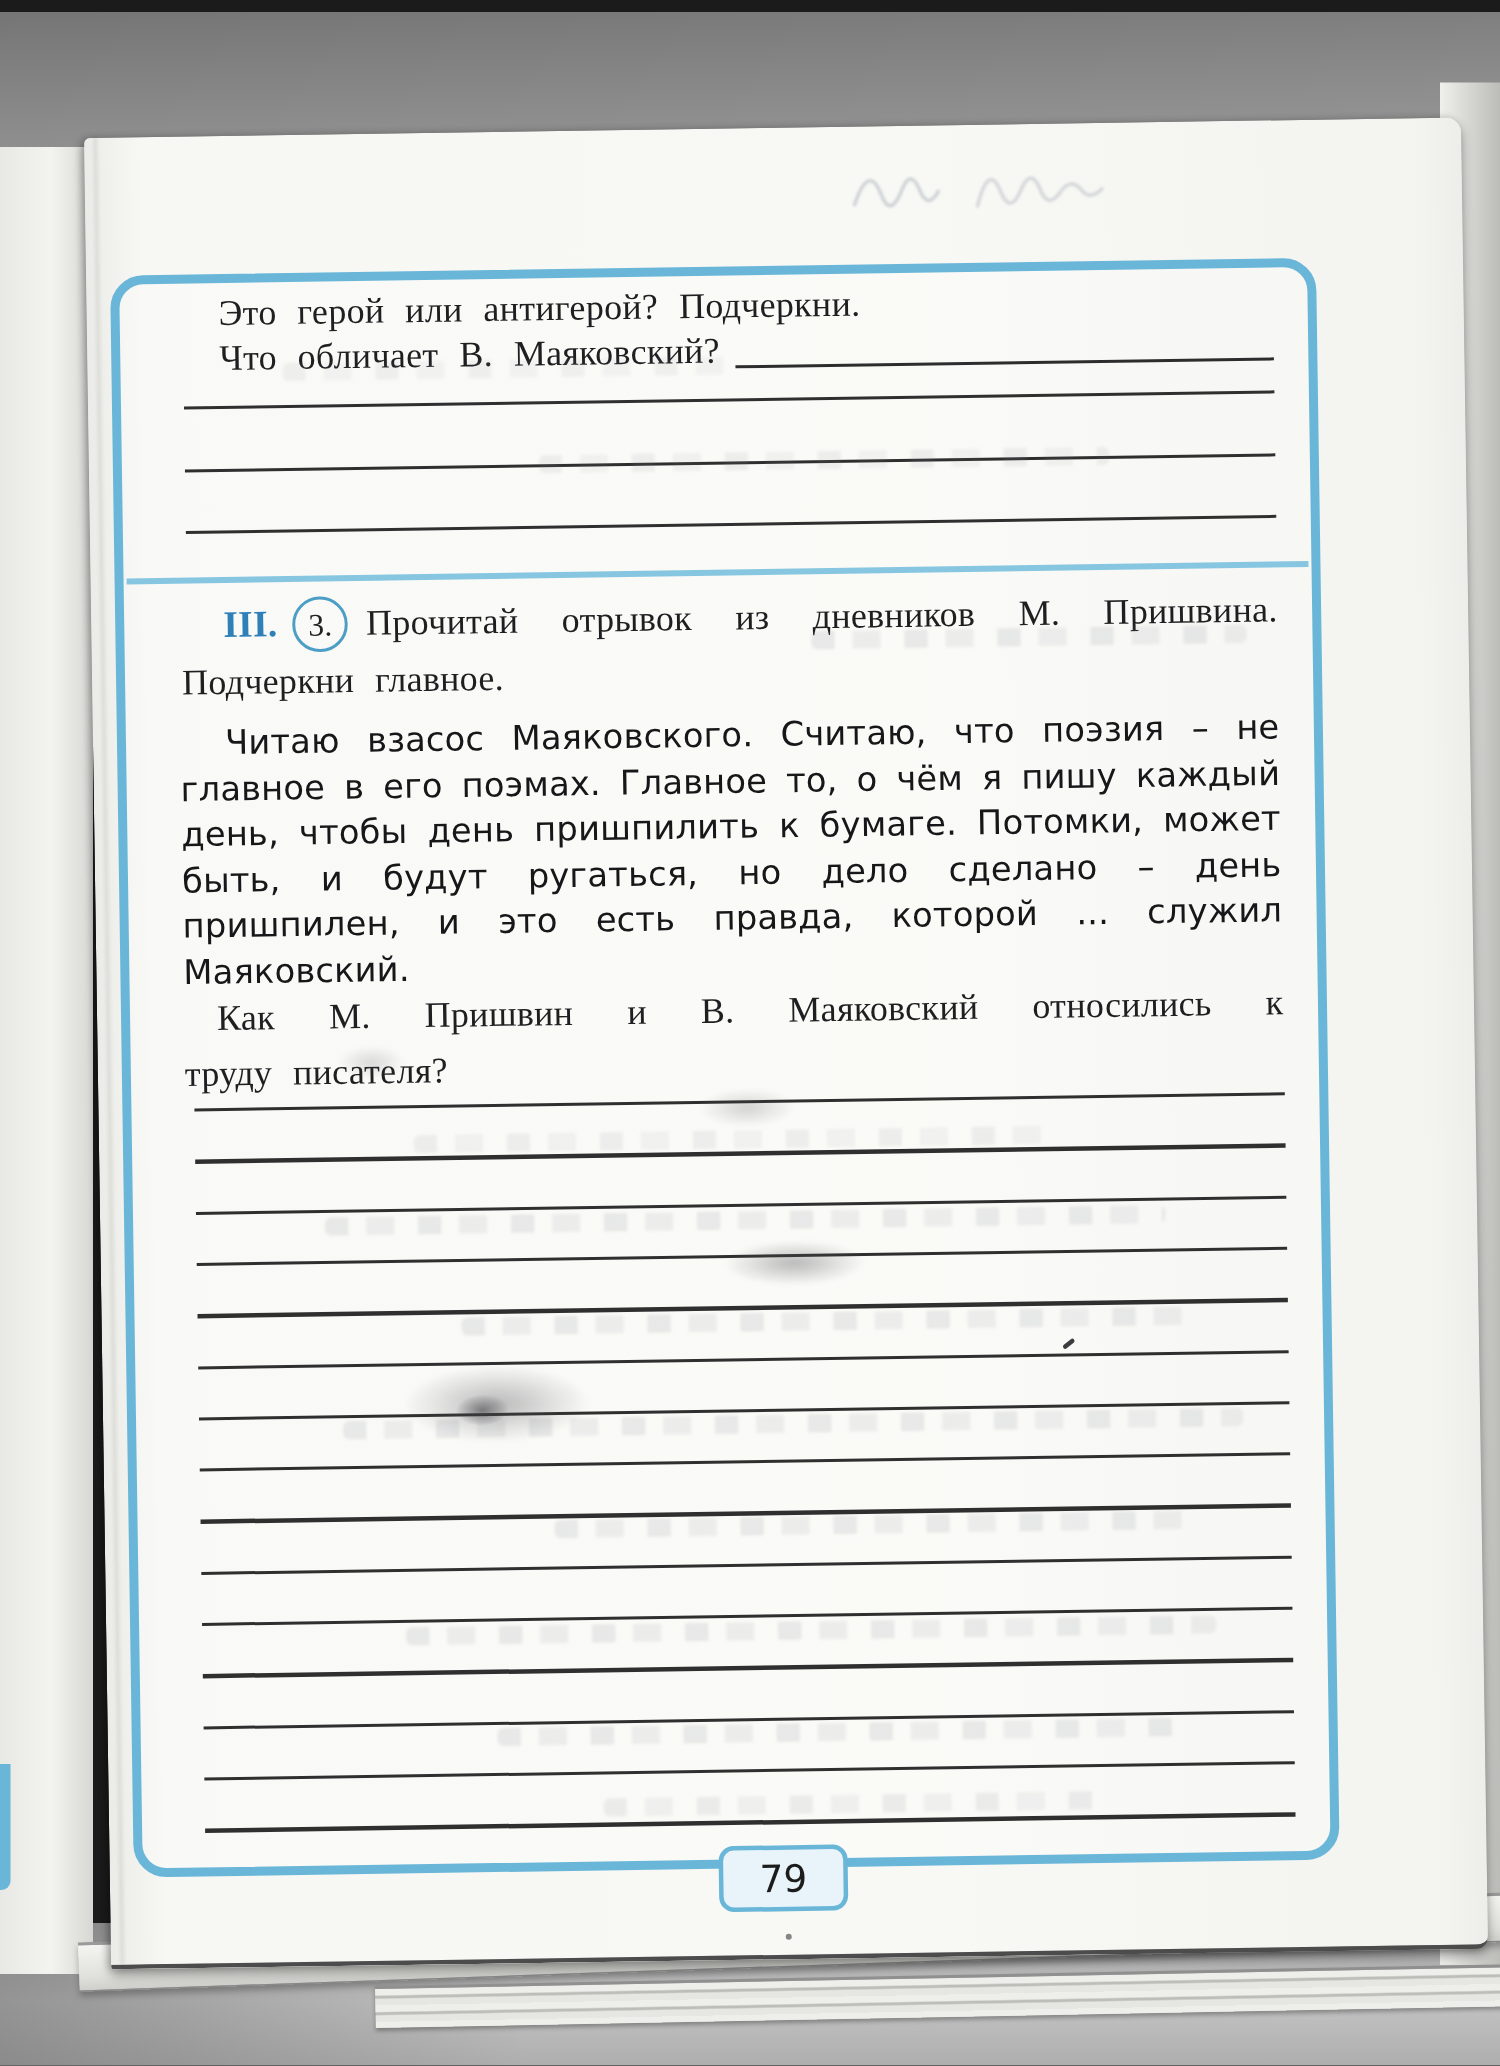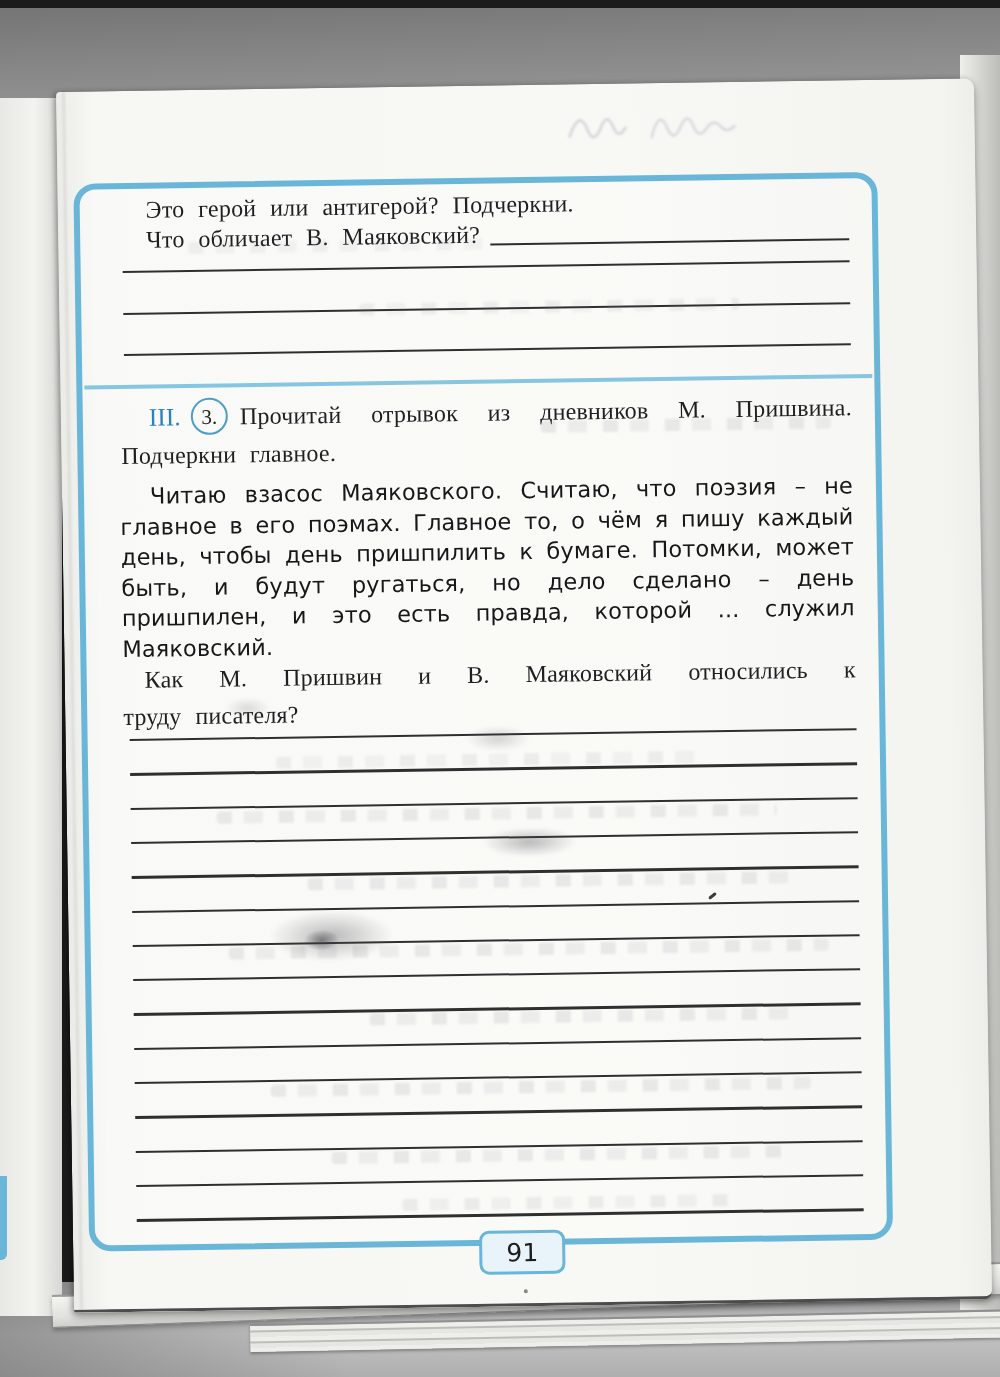--- a/index.html
+++ b/index.html
@@ -50,21 +50,21 @@
     letter-spacing:.2px;word-spacing:.32em;line-height:30px;}
   .sans{font-family:"DejaVu Sans",sans-serif;font-size:22.5px;color:#17171a;
     letter-spacing:.1px;line-height:30.5px;}
   .jline{text-align:justify;text-align-last:justify;}
   .b1-line1{position:absolute;left:88px;top:104px;width:705px;}
   .b1-row2{position:absolute;left:88px;top:134px;width:703px;display:flex;}
   .b1-row2 .tail-line{flex:1;border-bottom:2.5px solid #2d2d2d;margin:0 0 4px 10px;}
   .b1-lines{position:absolute;left:64px;top:0;width:727px;height:300px;}
   .rline{position:absolute;left:0;right:0;height:2.4px;background:#2f2f2f;}
   .sec-row{position:absolute;left:88px;top:308px;width:703px;display:flex;align-items:center;}
-  .roman{color:#2f7fb8;font-weight:normal;font-size:25px;margin-right:10px;}
+  .roman{color:#2f7fb8;font-weight:bold;font-size:25px;margin-right:10px;}
   .badge{flex:0 0 auto;width:33px;height:33px;border:2.5px solid #4d9ec6;border-radius:50%;
     display:flex;align-items:center;justify-content:center;
     font-size:21px;color:#222;margin-right:12px;}
   .task1{flex:1;}
   .task2{position:absolute;left:60px;top:350px;width:731px;}
   .excerpt{position:absolute;left:58px;top:390px;width:733px;}
   .ex-line{height:30.5px;}
   .ind1{padding-left:30px;}
   .q1{position:absolute;left:58px;top:574px;width:733px;padding-left:22px;box-sizing:border-box;}
   .q2{position:absolute;left:58px;top:611px;width:733px;}
@@ -152,21 +152,21 @@
       <div class="rline" style="top: 922.4px;"></div>
       <div class="rline" style="top: 956.7px;"></div>
       <div class="rline" style="top: 991px;"></div>
       <div class="rline" style="top: 1025.3px;"></div>
       <div class="rline" style="top: 1059.6px;"></div>
       <div class="rline" style="top: 1093.9px;"></div>
       <div class="rline" style="top: 1128.2px;"></div>
     </div>
 
   <div class="pnum">
-    <span>91</span>
+    <span>79</span>
   </div>
 
   <div class="ghost" style="left:130px;top:152px;width:300px;opacity:.3"></div>
   <div class="ghost" style="left:300px;top:216px;width:380px;opacity:.35"></div>
   <div class="ghost" style="left:480px;top:336px;width:290px"></div>
   <div class="ghost" style="left:210px;top:668px;width:420px;opacity:.35"></div>
   <div class="ghost" style="left:150px;top:722px;width:560px"></div>
   <div class="ghost" style="left:240px;top:790px;width:490px"></div>
   <div class="ghost" style="left:160px;top:858px;width:600px"></div>
   <div class="ghost" style="left:300px;top:926px;width:430px"></div>

